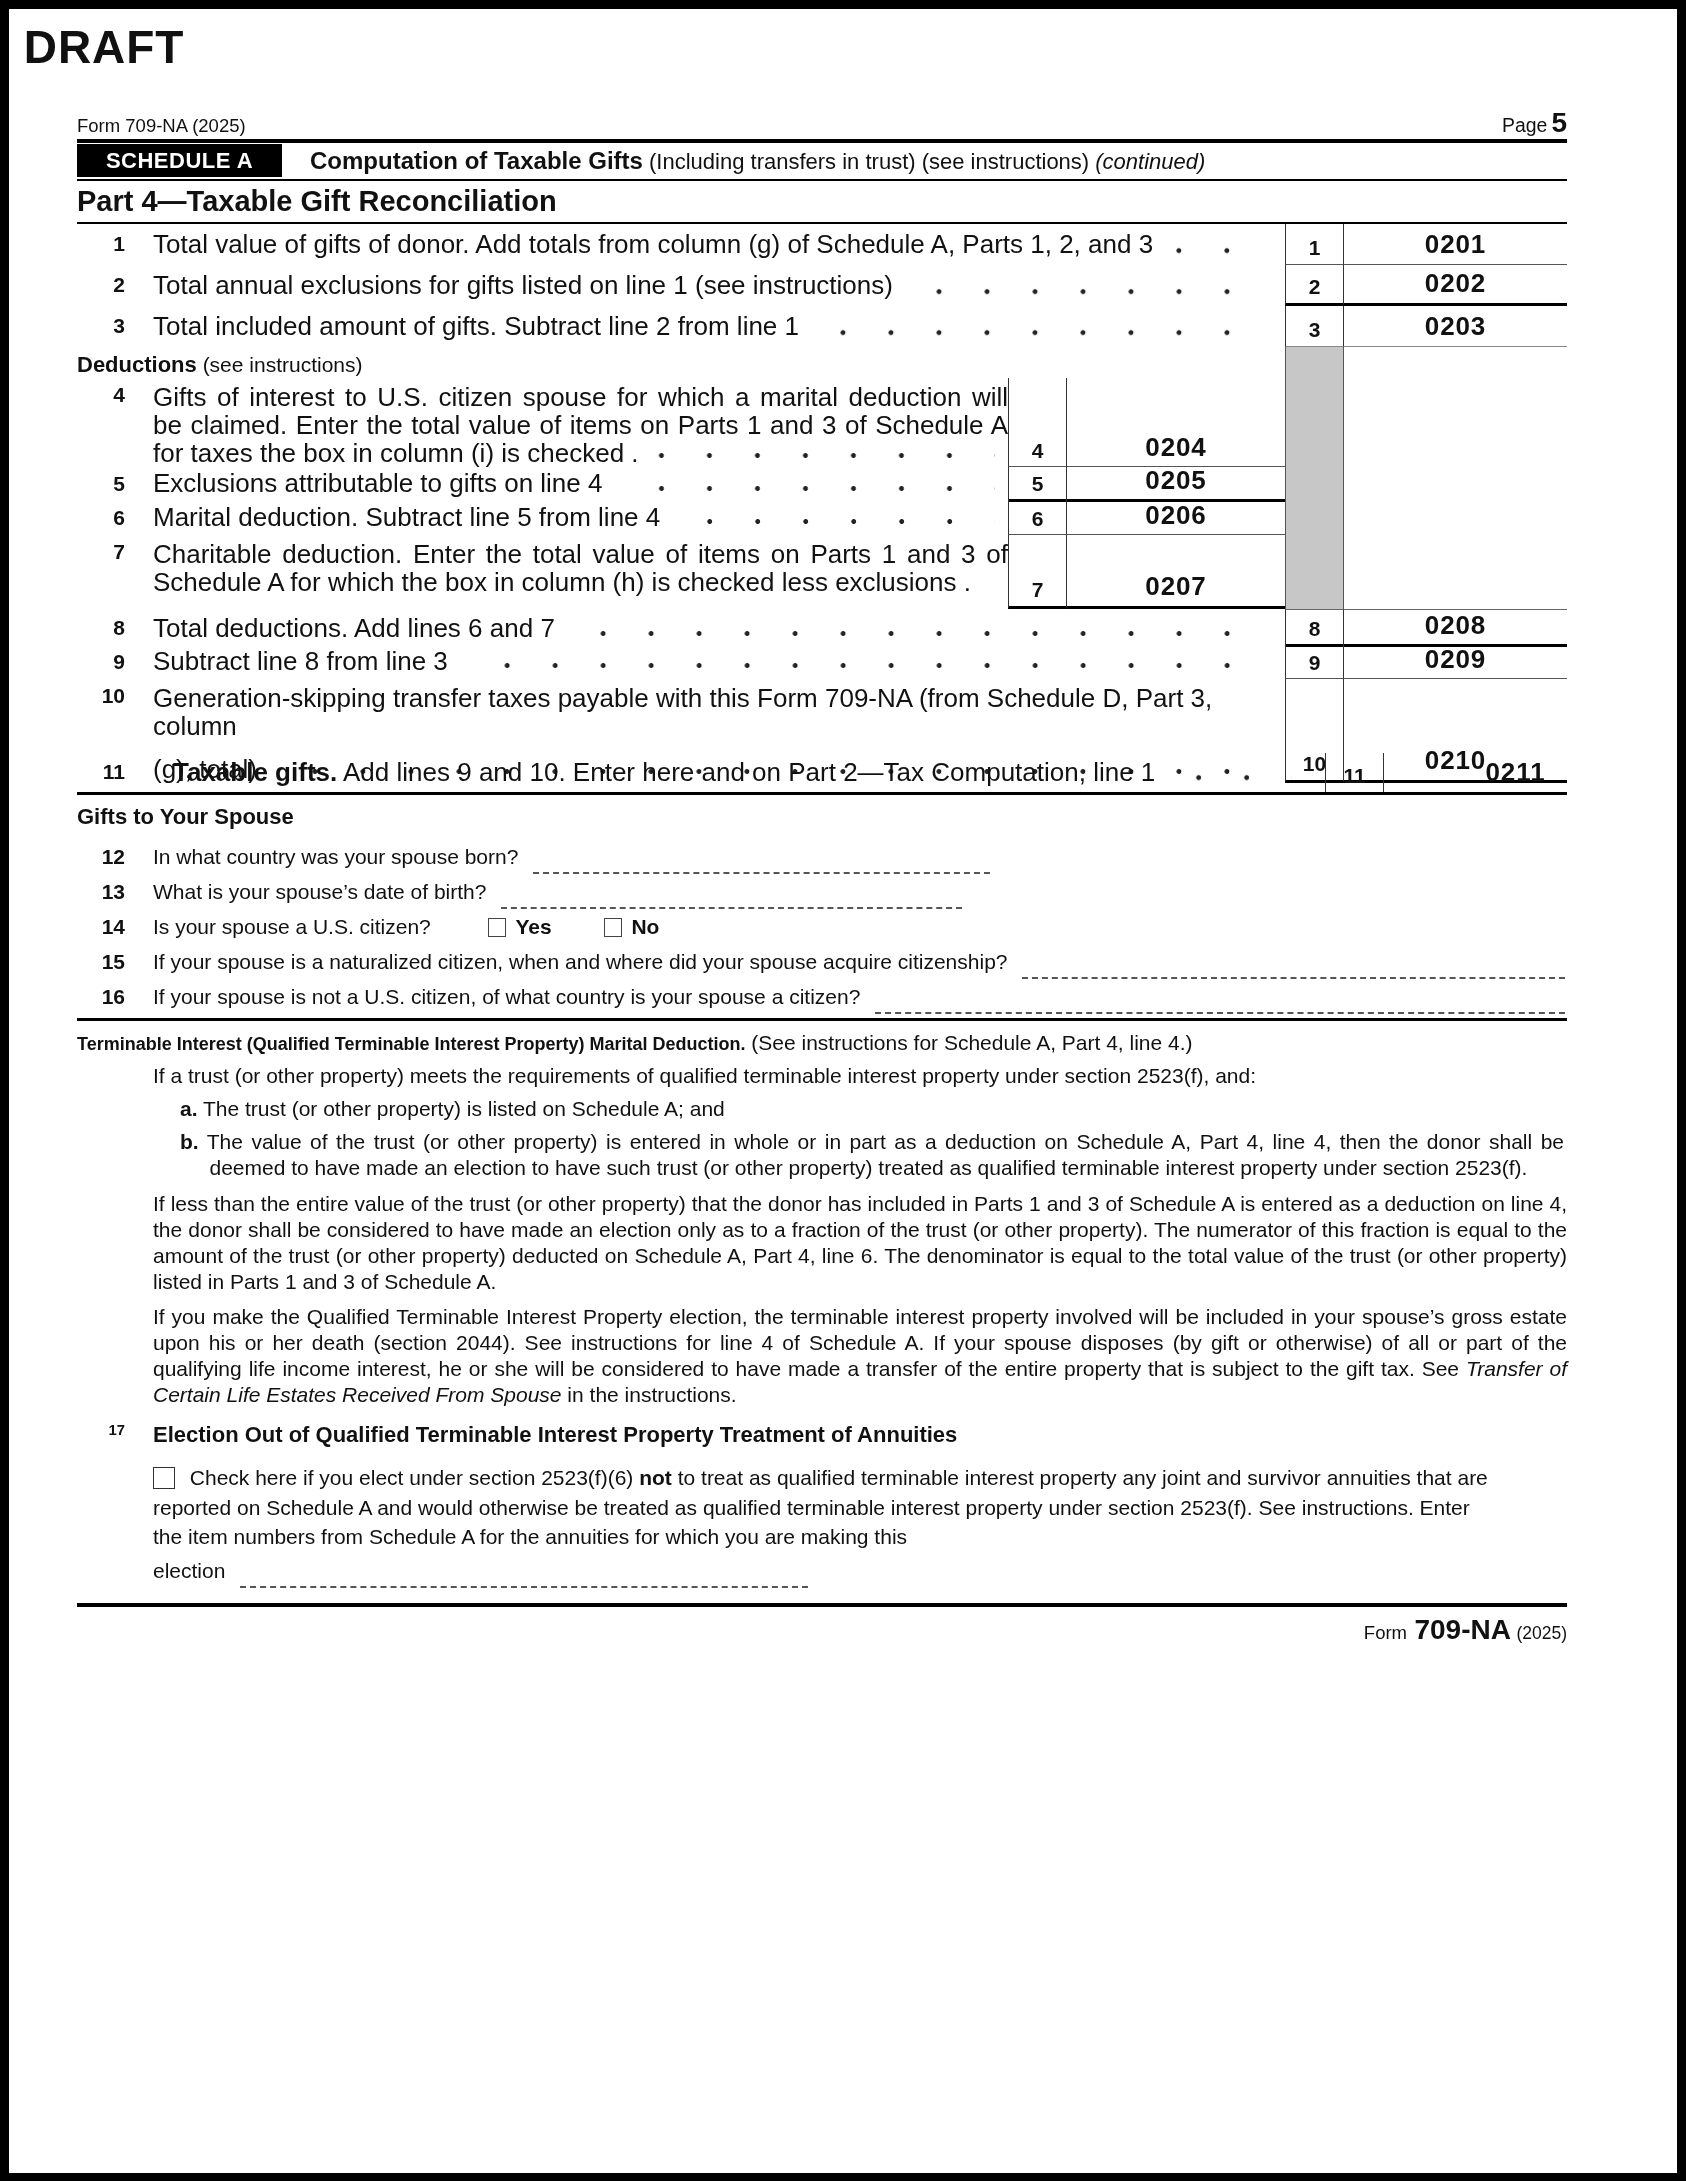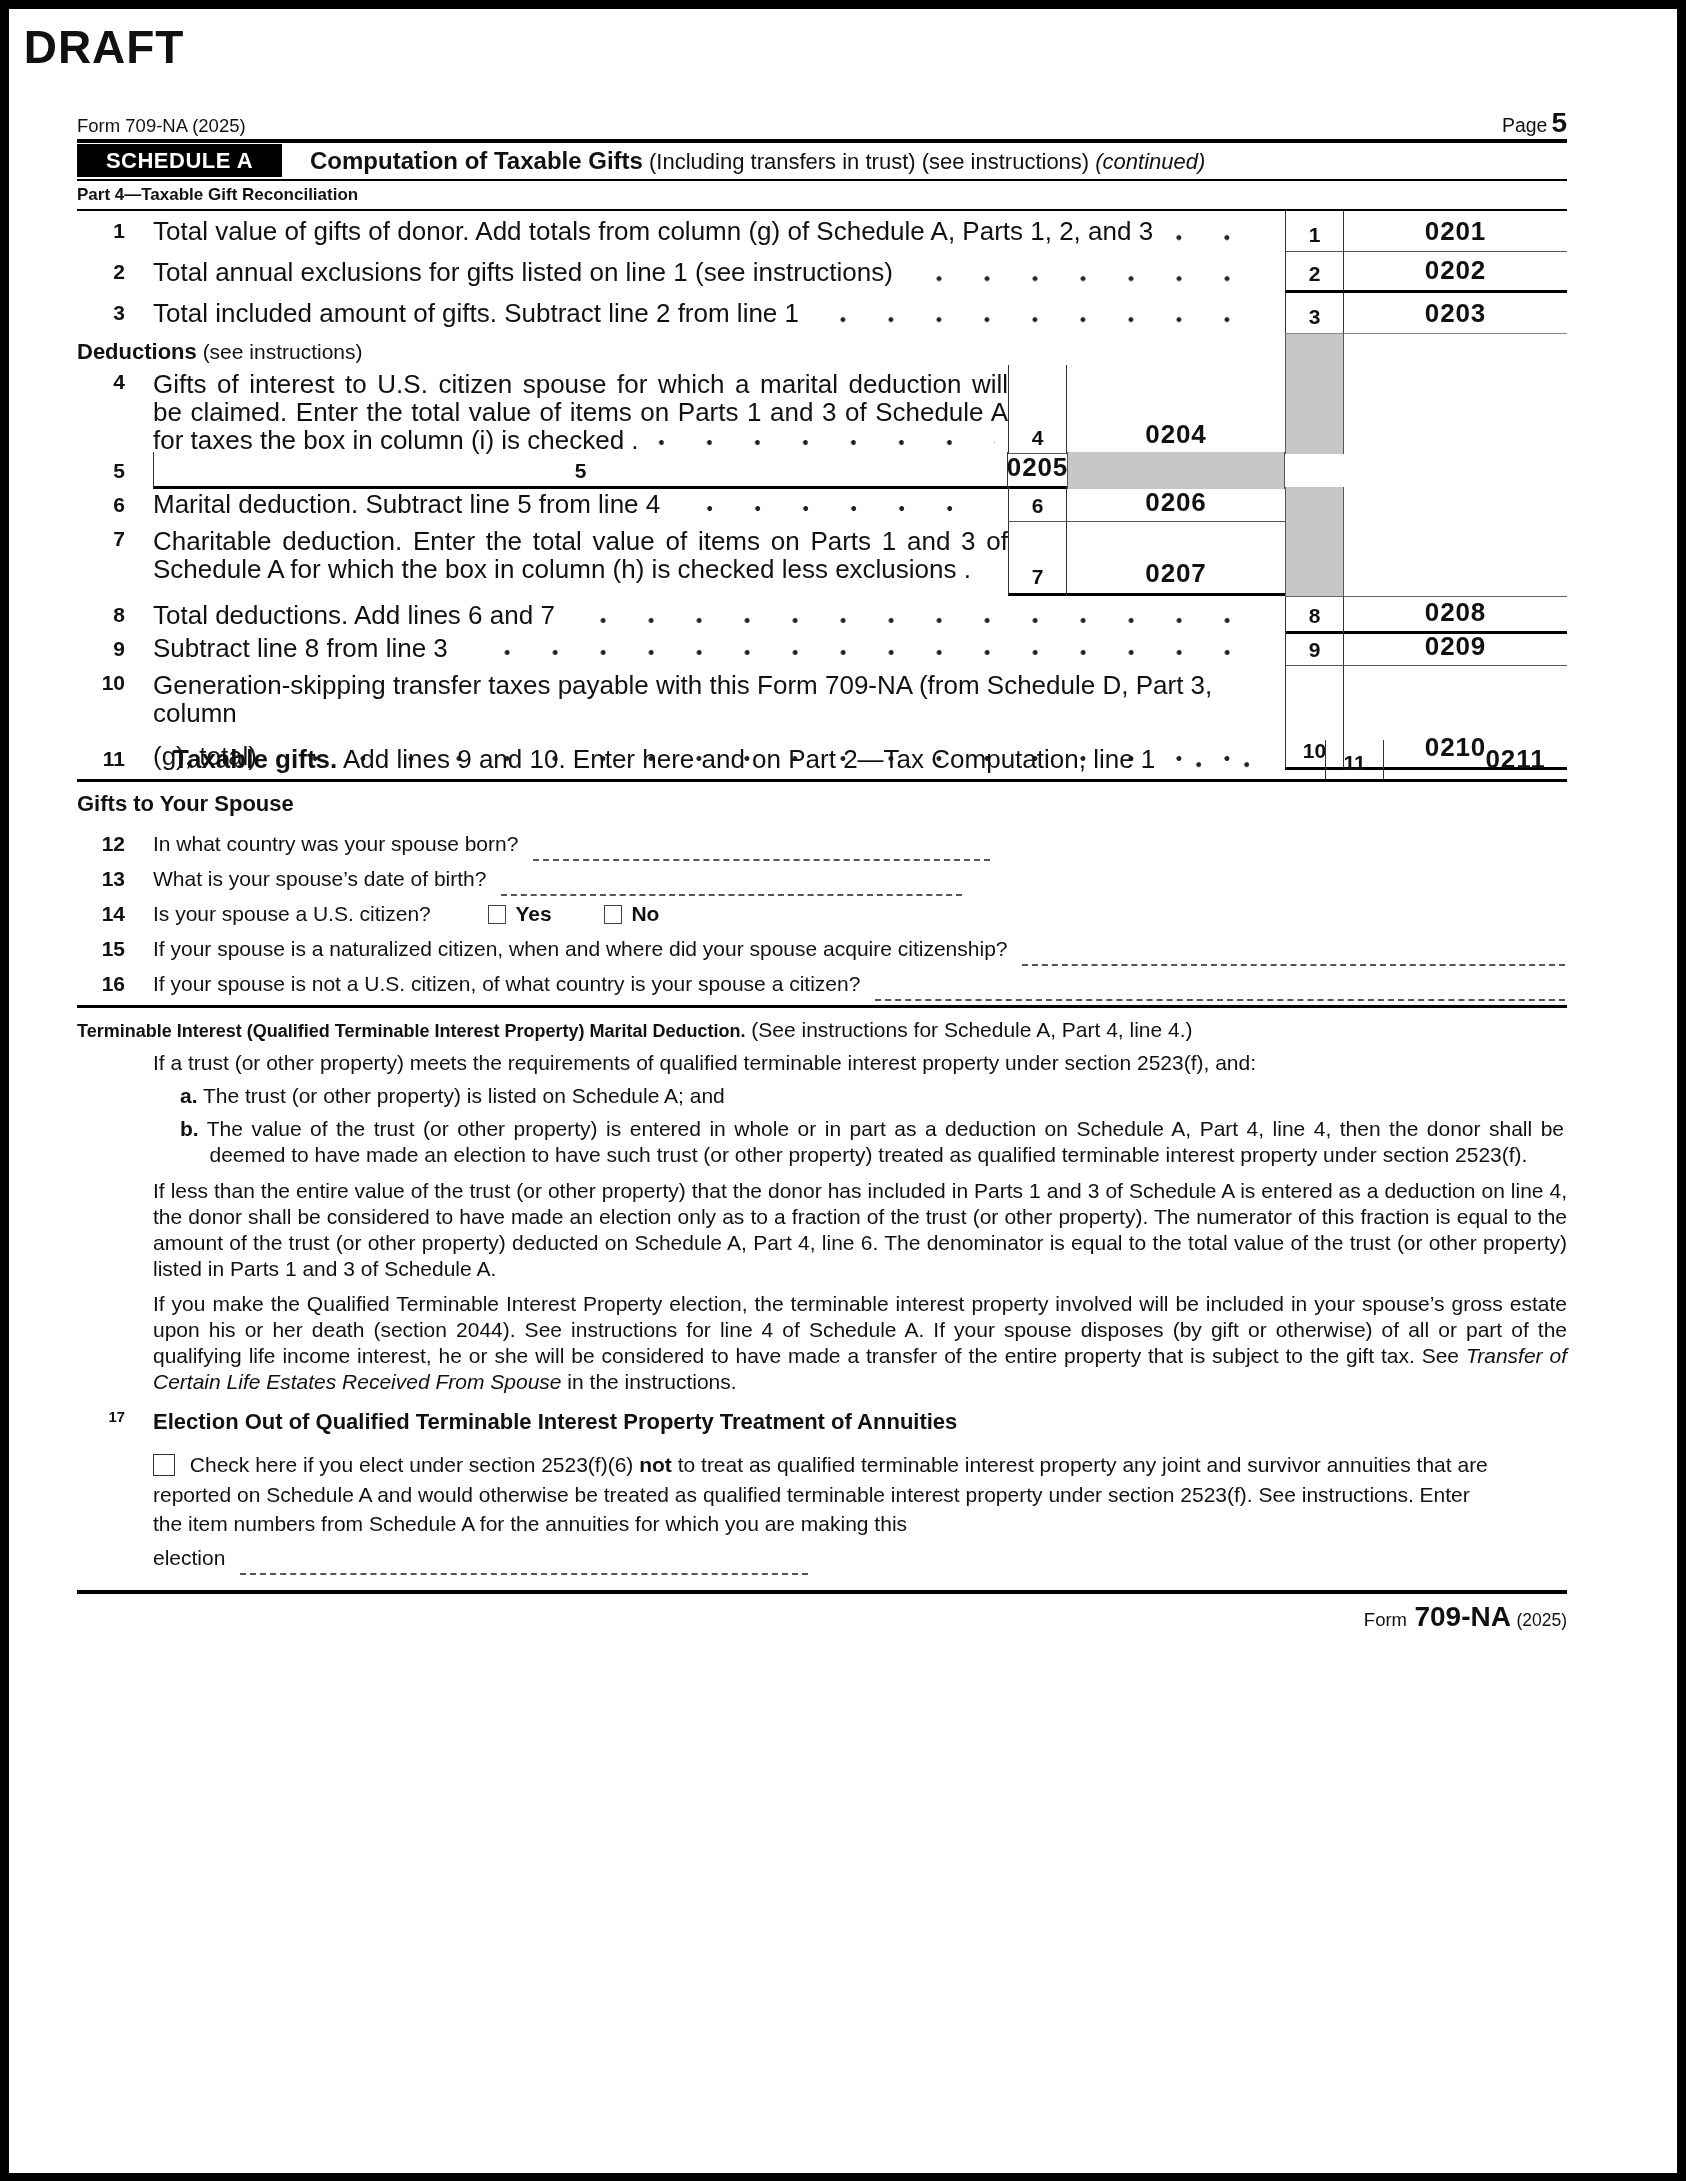--- a/index.html
+++ b/index.html
@@ -21,21 +21,21 @@
   
   .banner { border-top:4.2px solid #000; border-bottom:2.3px solid #000; height:42px;
             display:flex; align-items:center; }
   .sched-label { background:#000; color:#fff; font-weight:bold; font-size:22px; letter-spacing:0.5px;
                  height:33px; width:205px; display:flex; align-items:center; justify-content:center; }
   .banner-title { margin-left:28px; }
   .tb { font-weight:bold; font-size:24px; }
   .tm { font-size:22px; }
   .ti { font-size:22px; font-style:italic; }
 
-  .part4-heading { font-weight:bold; font-size:17px; padding:4.6px 0 3.7px 0; }
+  .part4-heading { font-weight:bold; font-size:29px; padding:4.6px 0 3.7px 0; }
 
   
   .row  { display:grid; grid-template-columns:76px 1132px 59px 223px; }
   .irow { display:grid; grid-template-columns:76px 855px 59px 218px 59px 223px; }
   .numcol { text-align:right; padding-right:28px; font-weight:bold; font-size:21px; }
   .desc { font-size:26px; }
   .single { height:41px; }
   .single .numcol, .single .desc { display:flex; align-items:center; }
   .single .numcol { justify-content:flex-end; }
   .box, .amt, .ibox, .iamt { display:flex; align-items:flex-end; justify-content:center; padding-bottom:3.7px; }
@@ -179,20 +179,24 @@
             </div>
         </div>
         <div class="ibox vside bb-thin">4</div>
         <div class="iamt bb-thin">0204</div>
         <div class="gray"></div>
         <div></div>
       </div>
 
       <div class="irow single r5">
         <div class="numcol">5</div>
+        <div class="desc">
+            <span>Exclusions attributable to gifts on line 4</span>
+            <span class="lead"></span>
+          </div>
         <div class="ibox vside bb-thick">5</div>
         <div class="iamt bb-thick">0205</div>
         <div class="gray"></div>
         <div></div>
       </div>
 
       <div class="irow single r6">
         <div class="numcol">6</div>
         <div class="desc">
             <span>Marital deduction. Subtract line 5 from line 4</span>

